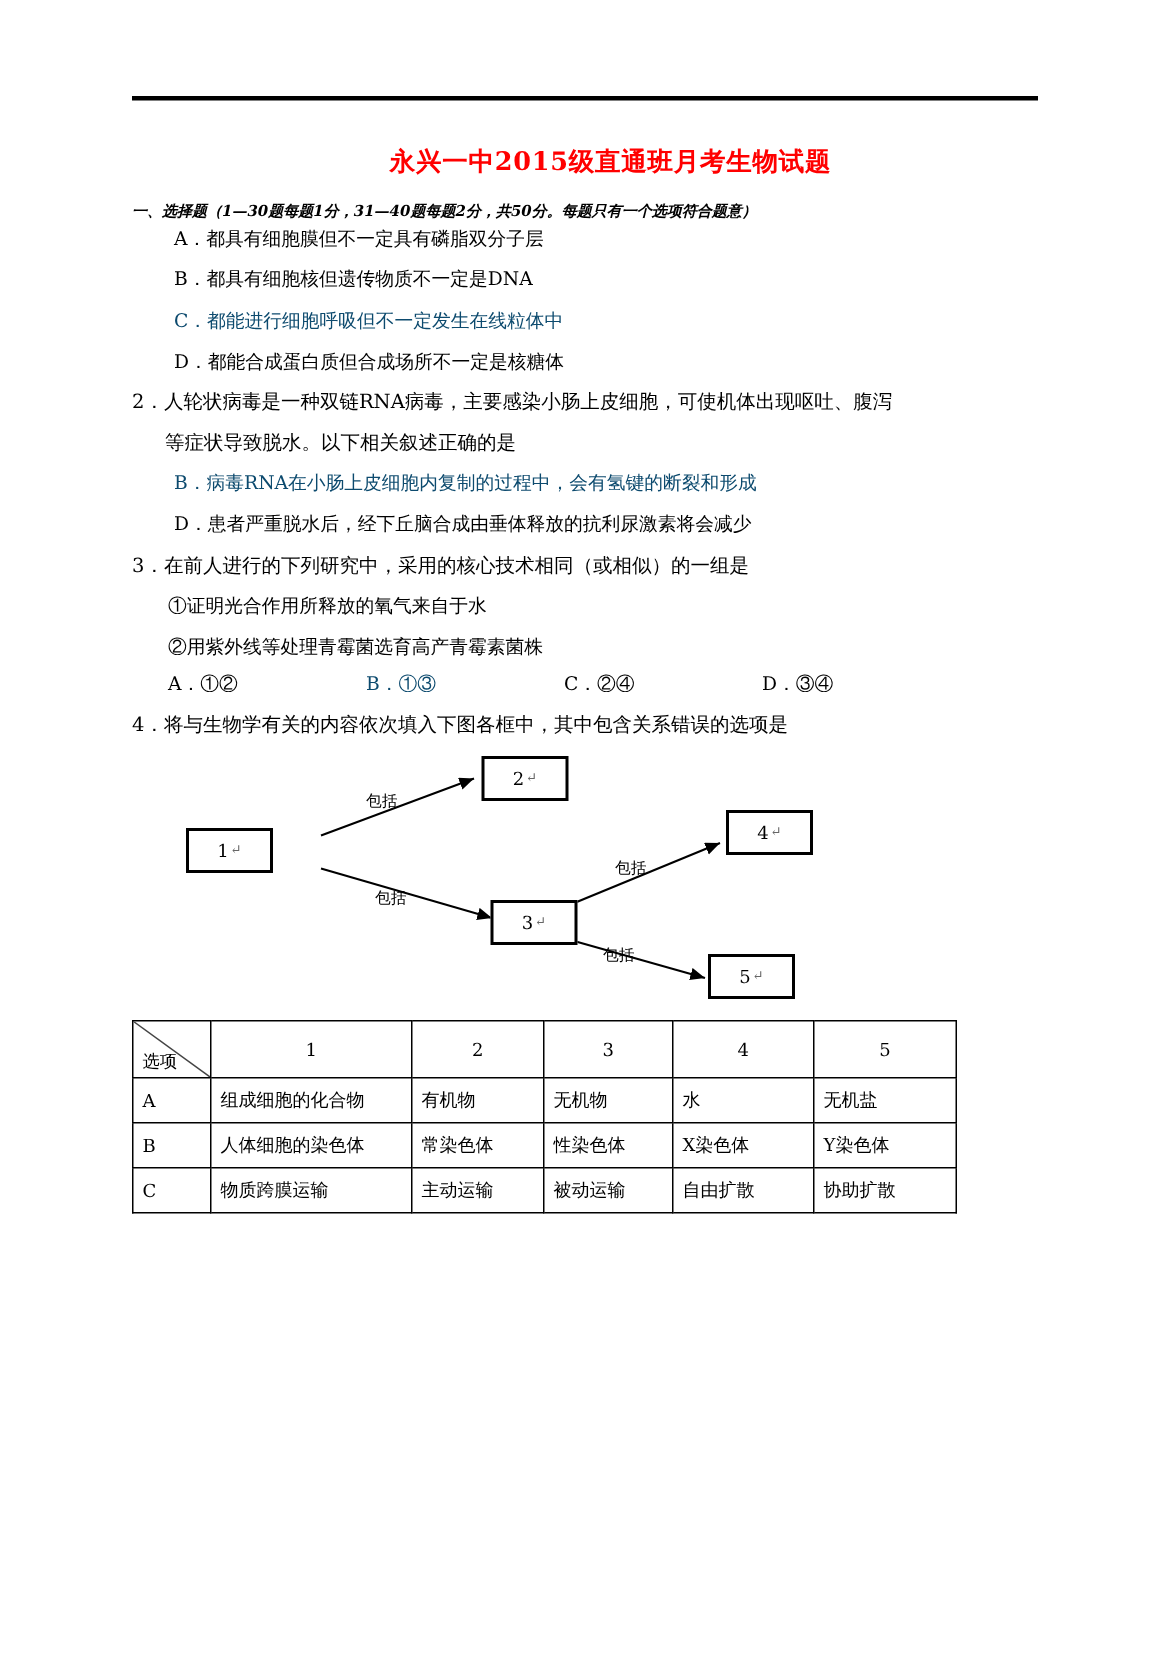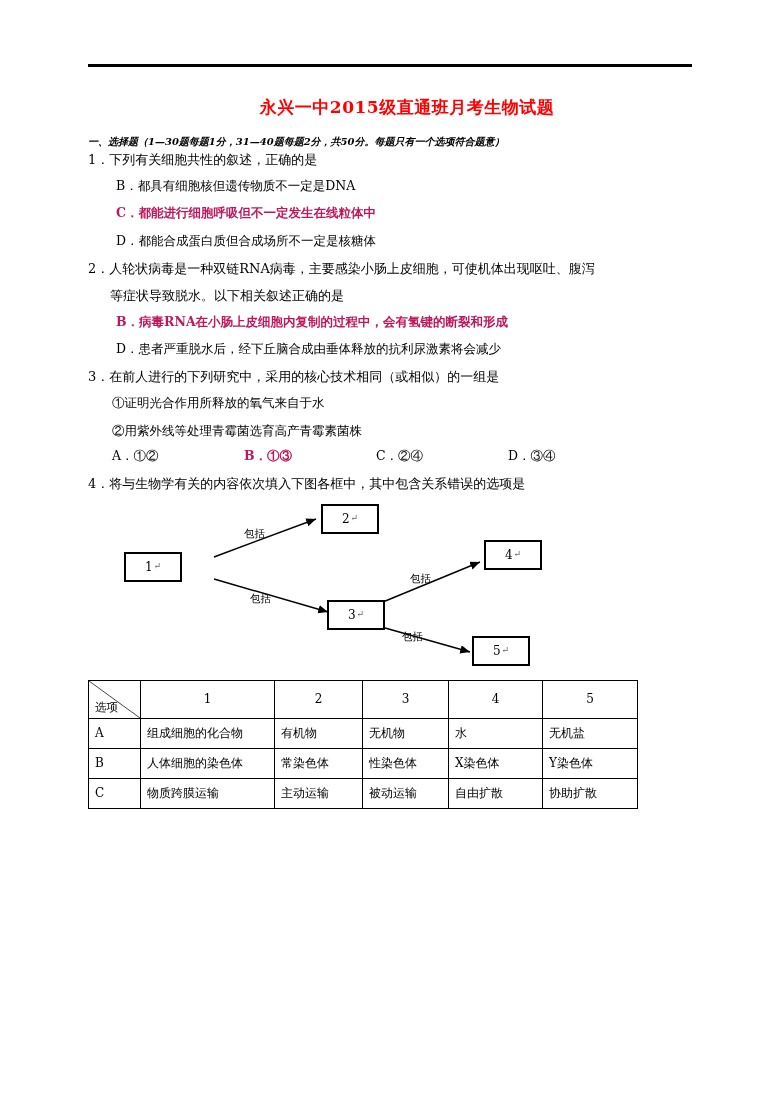--- a/index.html
+++ b/index.html
@@ -75,22 +75,22 @@
     padding-left: 28px;
     margin-bottom: 7px;
   }
   .sub {
     font-size: 12.5px;
     line-height: 1.62;
     padding-left: 24px;
     margin-bottom: 7px;
   }
   .red {
-    color: #be185d;
-    font-weight: bold;
+    color: #0c4a6e;
+    font-weight: normal;
   }
   .opt-row {
     font-size: 12.5px;
     padding-left: 24px;
     margin-bottom: 8px;
     display: flex;
   }
   .opt-row > span {
     width: 132px;
     display: inline-block;
@@ -181,22 +181,22 @@
 
   <div class="top-rule"></div>
 
   <div class="doc-title">永兴一中2015级直通班月考生物试题</div>
 
   <div class="content">
 
     <div class="section-head">一、选择题（1—30题每题1分，31—40题每题2分，共50分。每题只有一个选项符合题意）</div>
 
     <div class="q">
-      <div class="q-stem">
-        <span>1．</span><span>下列有关细胞共性的叙述，正确的是</span>
+      <div class="opt">
+        <span>A．</span><span>都具有细胞膜但不一定具有磷脂双分子层</span>
       </div>
       <div class="opt">
         <span>B．</span><span>都具有细胞核但遗传物质不一定是DNA</span>
       </div>
       <div class="opt red">
         <span>C．</span><span>都能进行细胞呼吸但不一定发生在线粒体中</span>
       </div>
       <div class="opt">
         <span>D．</span><span>都能合成蛋白质但合成场所不一定是核糖体</span>
       </div>

